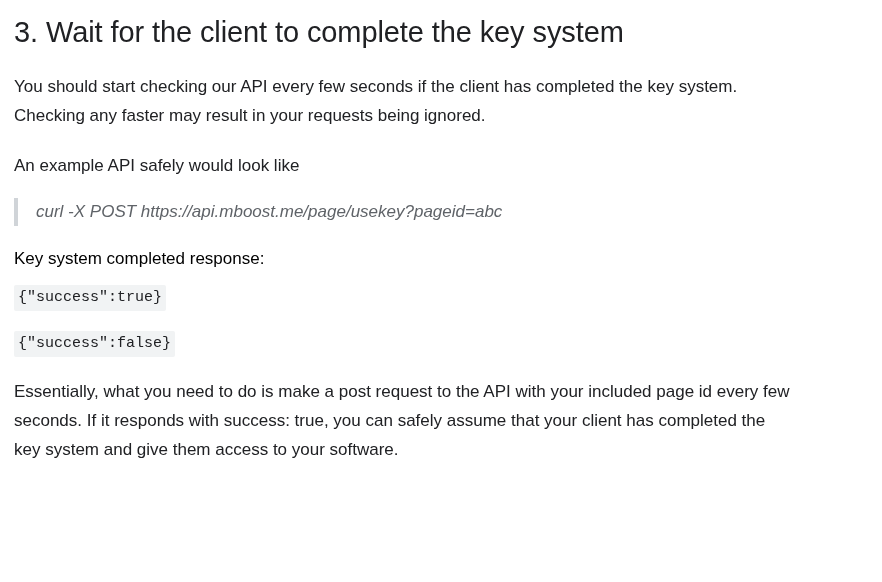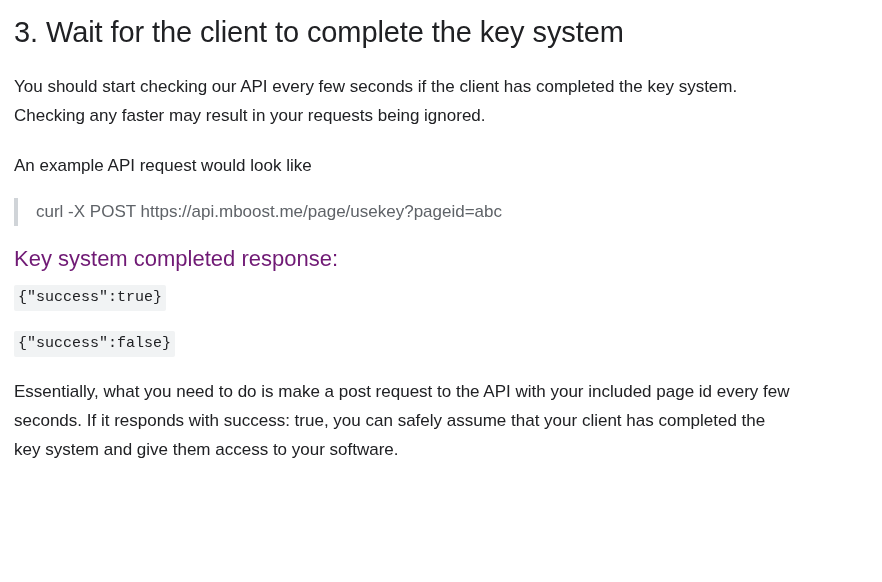--- a/index.html
+++ b/index.html
@@ -35,20 +35,21 @@
     margin: 11px 0 21px 0;
     max-width: 860px;
   }
   p.tight {
     margin-bottom: 18px;
   }
   .blockquote {
     border-left: 4px solid #d0d4d8;
     padding: 0 0 0 18px;
     margin: 0 0 21px 0;
+    font-style: italic;
   }
   .blockquote .quote-text {
     font-size: 17px;
     line-height: 28px;
     color: #5f6368;
     font-family: "Liberation Sans", sans-serif;
   }
   .code-inline-row {
     margin: 0 0 20px 0;
   }
@@ -57,36 +58,36 @@
     background: #f1f3f4;
     color: #202124;
     font-family: "Liberation Mono", monospace;
     font-size: 15px;
     line-height: 22px;
     padding: 2px 4px;
     border-radius: 2px;
     white-space: pre;
   }
   .label-line {
-    font-size: 22px;
+    font-size: 17px;
     line-height: 24px;
     margin: 0 0 14px 0;
-    color: #701a75;
+    color: #000000;
   }
 </style>
 </head>
 <body>
 
 <div class="doc">
 
   <h2 class="section-heading">3. Wait for the client to complete the key system</h2>
 
   <p class="body-text">You should start checking our API every few seconds if the client has completed the key system. Checking any faster may result in your requests being ignored.</p>
 
-  <p class="body-text tight">An example API request would look like</p>
+  <p class="body-text tight">An example API safely would look like</p>
 
   <div class="blockquote">
     <span class="quote-text">curl -X POST https://api.mboost.me/page/usekey?pageid=abc</span>
   </div>
 
   <p class="label-line">Key system completed response:</p>
 
   <div class="code-inline-row">
     <code class="code-chip">{"success":true}</code>
   </div>

